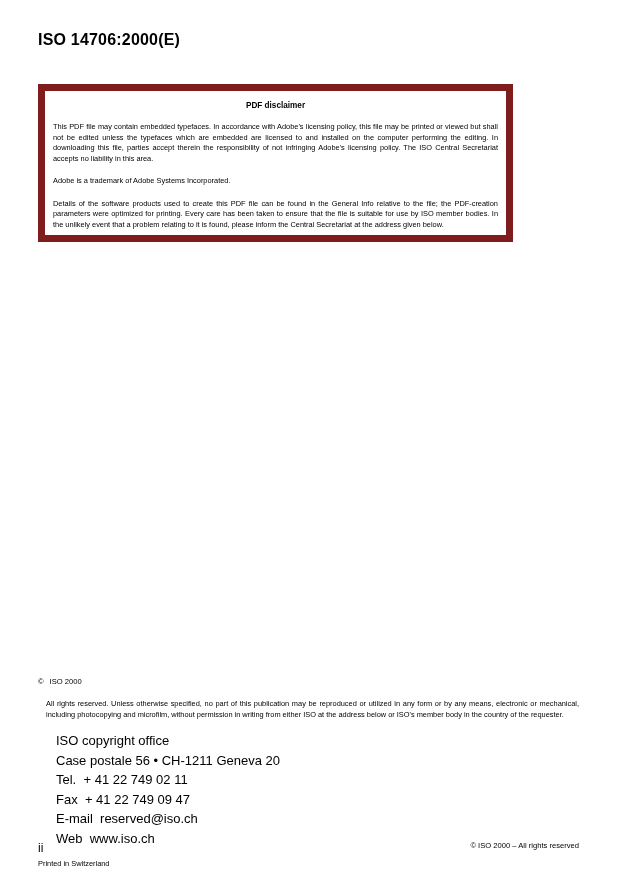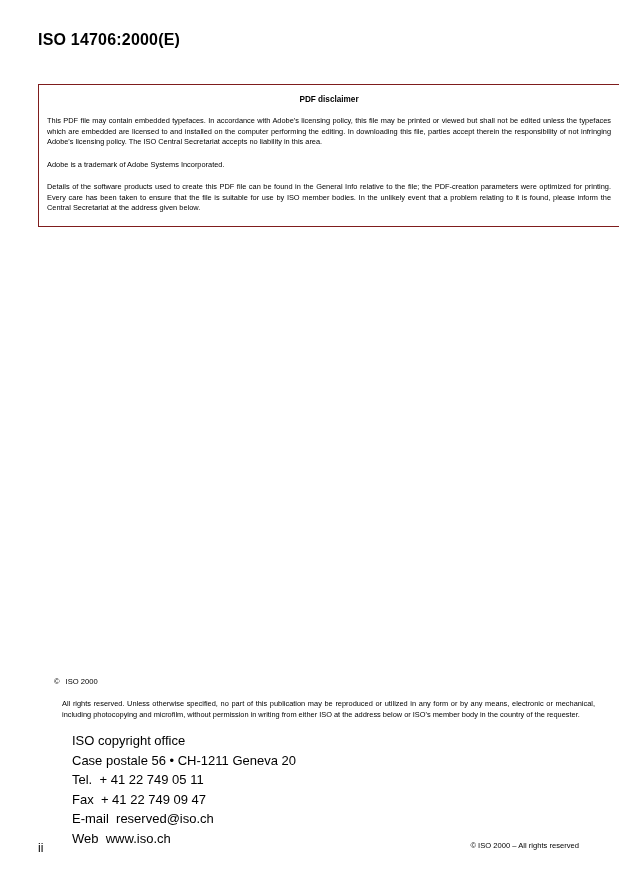--- a/index.html
+++ b/index.html
@@ -26,43 +26,43 @@
     left: 38px;
     top: 31px;
     font-size: 16px;
     font-weight: bold;
     letter-spacing: 0.2px;
   }
   .disclaimer-box {
     position: absolute;
     left: 38px;
     top: 84px;
-    width: 582px;
-    border: 1px solid #7f1d1d;
+    width: 475px;
+    border: 7px solid #7f1d1d;
     box-sizing: border-box;
-    padding: 8px 8px 12px 8px;
+    padding: 8px 8px 5px 8px;
   }
   .disclaimer-title {
     text-align: center;
     font-size: 8.2px;
     font-weight: bold;
     margin: 2px 0 9px 0;
   }
   .disclaimer-box p {
     font-size: 7.4px;
     line-height: 1.42;
     margin: 12px 0 8px 0;
     text-align: justify;
   }
   .disclaimer-box p:last-child {
     margin-bottom: 0;
   }
   .footer-block {
     position: absolute;
-    left: 54px;
+    left: 38px;
     top: 677px;
     width: 541px;
   }
   .copyright-line {
     font-size: 7.6px;
     margin-bottom: 13px;
   }
   .copyright-line .sym {
     margin-right: 6px;
   }
@@ -113,23 +113,24 @@
   </div>
 
   <div class="footer-block">
     <div class="copyright-line">
       <span class="sym">©</span><span>ISO 2000</span>
     </div>
     <p class="rights-text">All rights reserved. Unless otherwise specified, no part of this publication may be reproduced or utilized in any form or by any means, electronic or mechanical, including photocopying and microfilm, without permission in writing from either ISO at the address below or ISO's member body in the country of the requester.</p>
     <div class="address">
       <div>ISO copyright office</div>
       <div>Case postale 56 • CH-1211 Geneva 20</div>
-      <div>Tel.  + 41 22 749 05 11</div>
+      <div>Tel.  + 41 22 749 02 11</div>
       <div>Fax  + 41 22 749 09 47</div>
       <div>E-mail  reserved@iso.ch</div>
       <div>Web  www.iso.ch</div>
     </div>
+    <div class="printed">Printed in Switzerland</div>
   </div>
 
   <div class="page-number">ii</div>
   <div class="footer-right">© ISO 2000 – All rights reserved</div>
 
 </div>
 
 </body></html>

